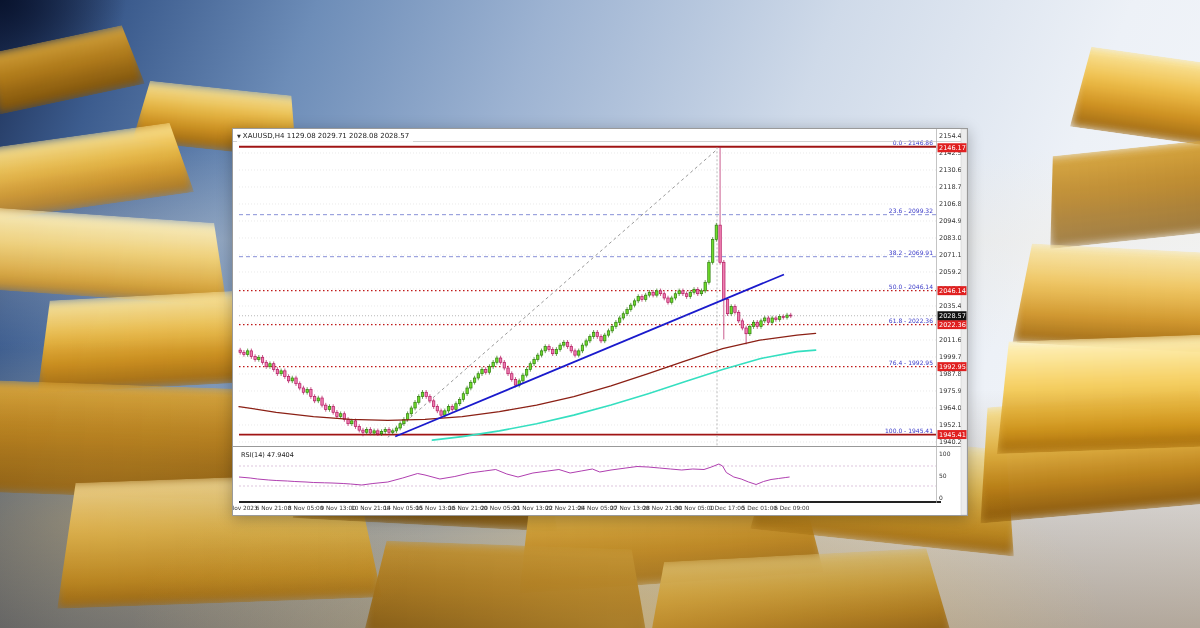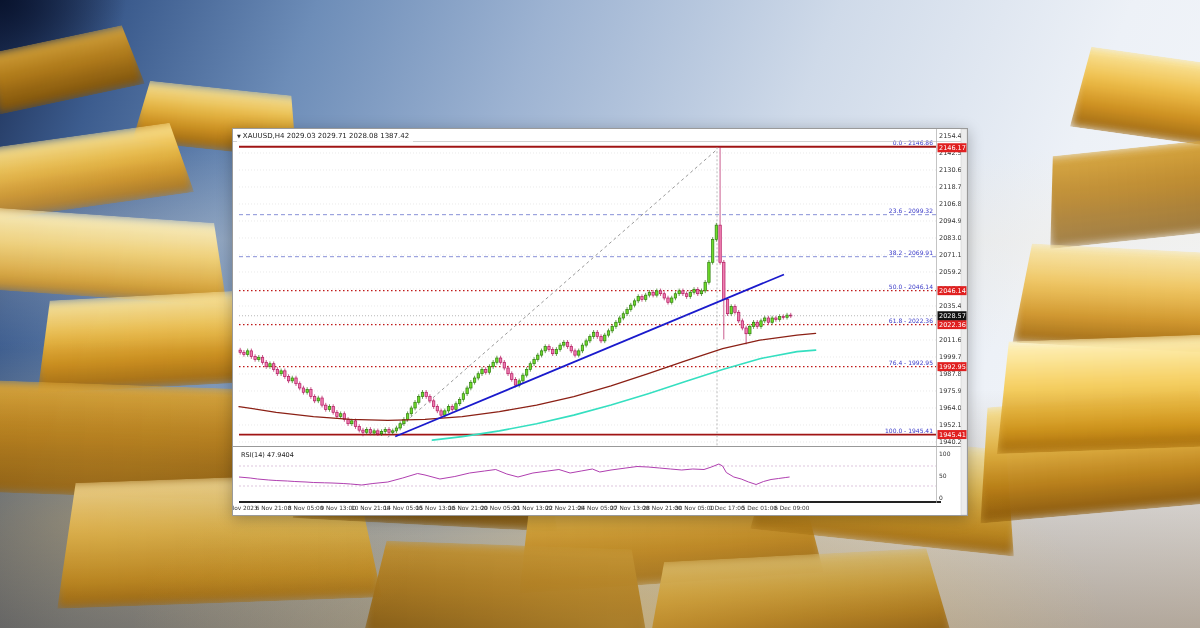--- a/index.html
+++ b/index.html
@@ -57,21 +57,21 @@
   <div class="ingot" style="left:1015px;top:248px;width:205px;height:100px;transform:rotate(3deg);"></div>
   <div class="ingot bright" style="left:995px;top:338px;width:225px;height:112px;transform:rotate(-2deg);"></div>
   <div class="ingot dark" style="left:365px;top:545px;width:285px;height:95px;transform:rotate(2deg);"></div>
   <div class="ingot" style="left:645px;top:555px;width:305px;height:90px;transform:rotate(-3deg);"></div>
   <div class="haze"></div>
   <div class="glow"></div>
 </div>
 
 <div class="chart-window">
   <div class="chart-title">
-    <span class="dd">▼</span><span>XAUUSD,H4 2029.03 2029.71 2028.08 1387.42</span>
+    <span class="dd">▼</span><span>XAUUSD,H4 1129.08 2029.71 2028.08 2028.57</span>
   </div>
   <svg id="chart-svg" width="734" height="386" viewBox="0 0 734 386">
       <text x="706" y="9.29999999999987" font-size="6.5" fill="#333333" font-family="&quot;DejaVu Sans&quot;,sans-serif">2154.40</text>
       <line x1="6" y1="24" x2="703" y2="24" stroke="#dcdcdc" stroke-width="0.6" stroke-dasharray="1,2"></line>
       <text x="706" y="26.3" font-size="6.5" fill="#333333" font-family="&quot;DejaVu Sans&quot;,sans-serif">2142.50</text>
       <line x1="6" y1="41.00000000000013" x2="703" y2="41.00000000000013" stroke="#dcdcdc" stroke-width="0.6" stroke-dasharray="1,2"></line>
       <text x="706" y="43.300000000000125" font-size="6.5" fill="#333333" font-family="&quot;DejaVu Sans&quot;,sans-serif">2130.60</text>
       <line x1="6" y1="58.00000000000026" x2="703" y2="58.00000000000026" stroke="#dcdcdc" stroke-width="0.6" stroke-dasharray="1,2"></line>
       <text x="706" y="60.30000000000026" font-size="6.5" fill="#333333" font-family="&quot;DejaVu Sans&quot;,sans-serif">2118.70</text>
       <line x1="6" y1="74.99999999999974" x2="703" y2="74.99999999999974" stroke="#dcdcdc" stroke-width="0.6" stroke-dasharray="1,2"></line>

